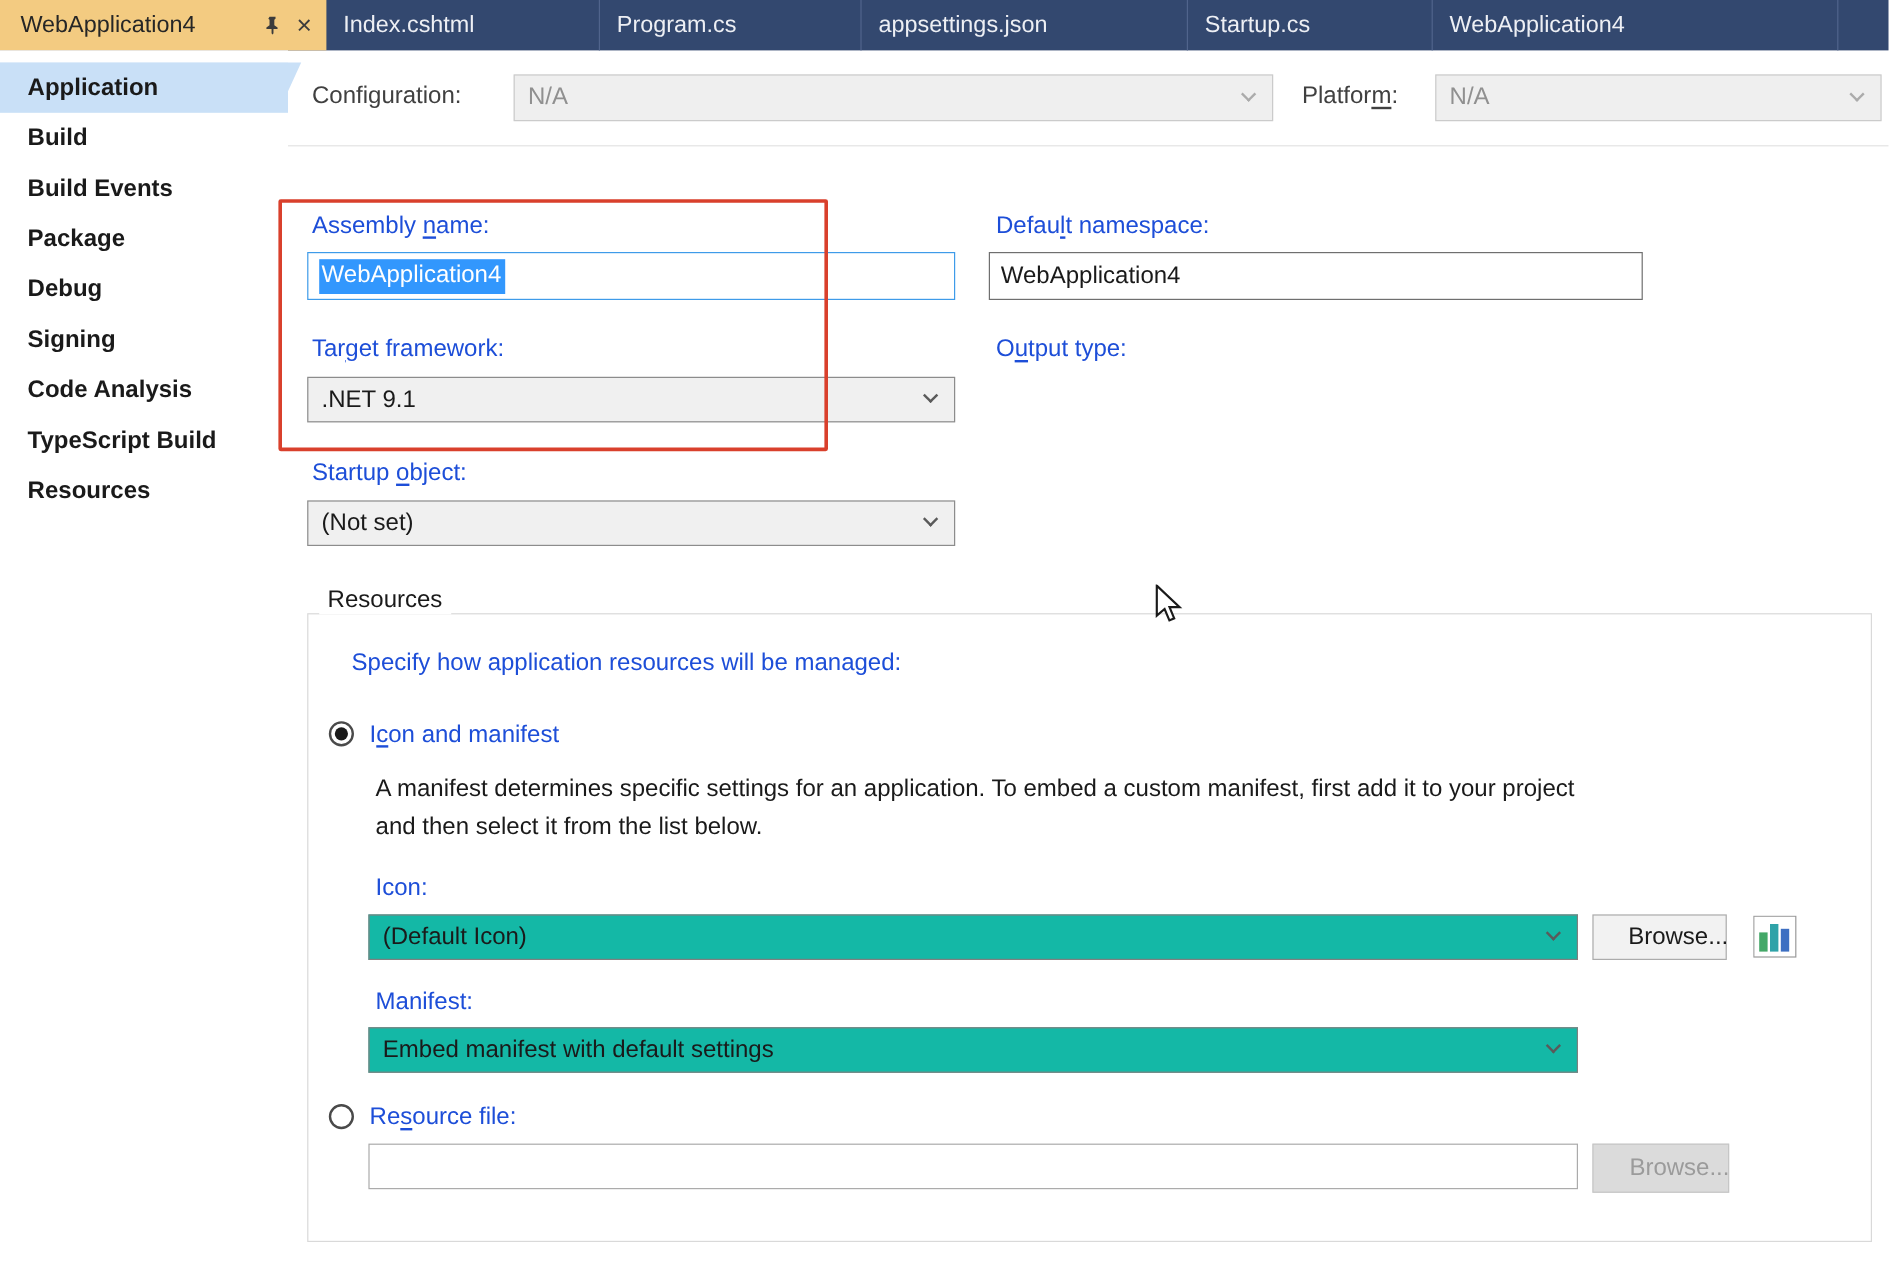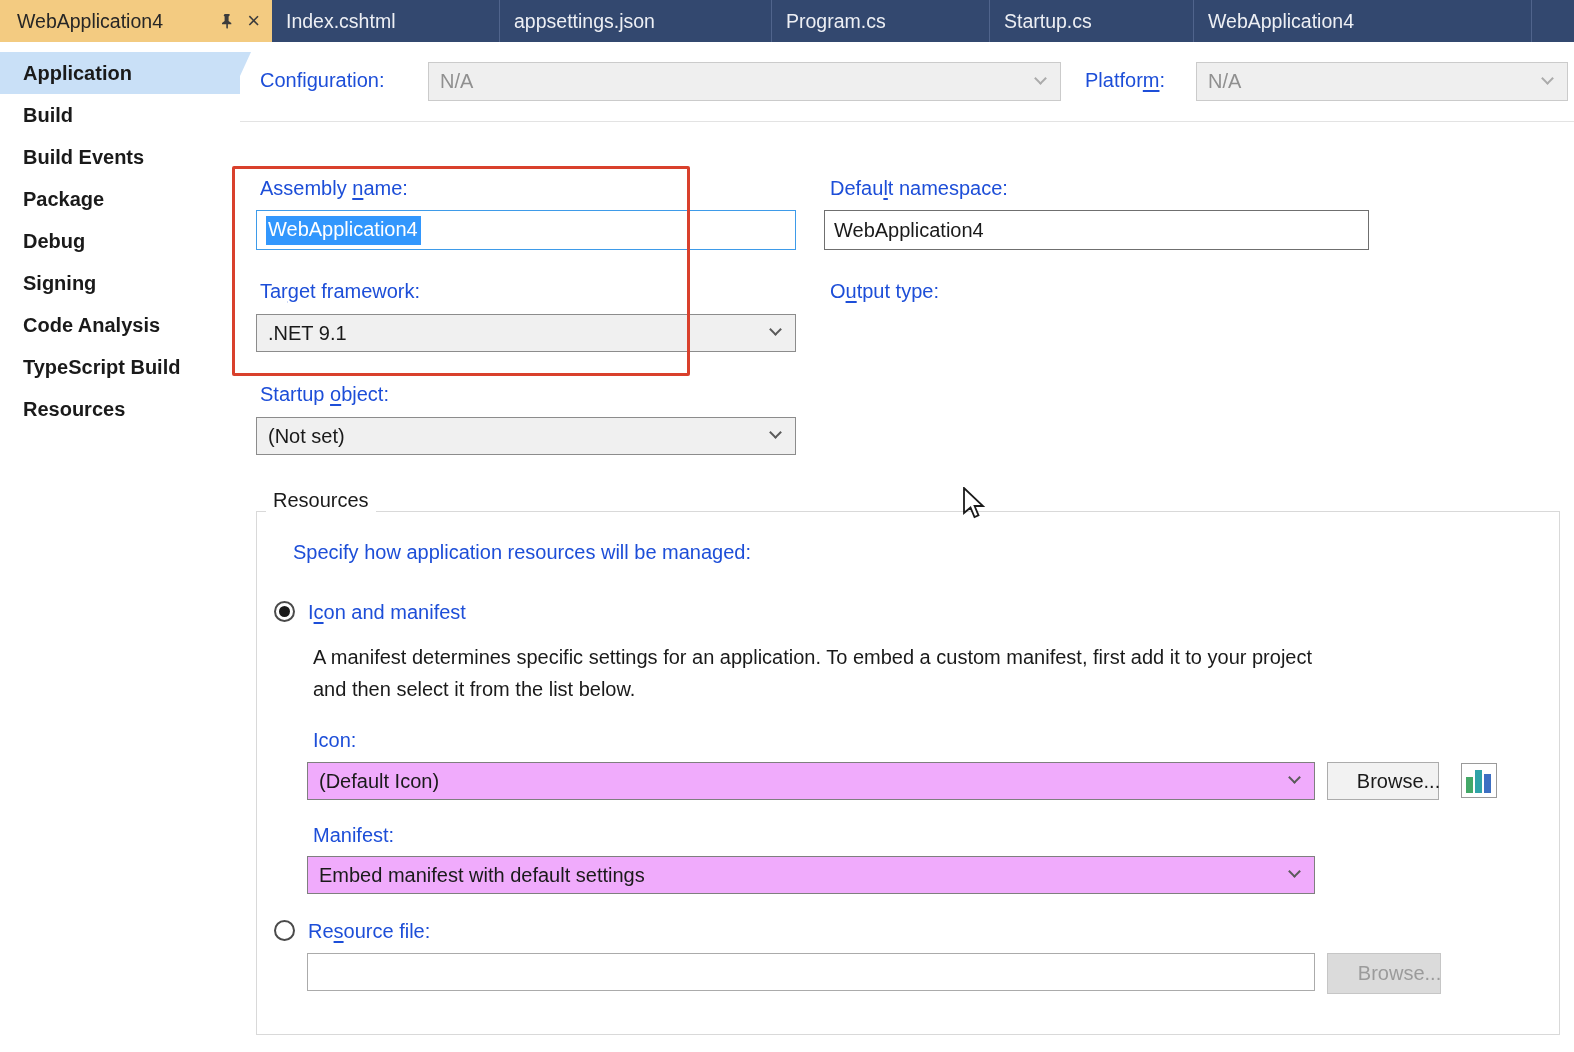--- a/index.html
+++ b/index.html
@@ -18,27 +18,27 @@
 
   
   .sidebar { position:absolute; left:0; top:42px; width:240px; height:1010px; background:#ffffff; padding-top:10px; }
   .side-item { position:relative; height:42px; line-height:42px; padding-left:23px; font-size:20px; color:#1A1A1A; cursor:default; white-space:nowrap;font-weight:bold; }
   .side-item.selected { background:#C9E0F7; }
   .side-item.selected::after { content:""; position:absolute; right:-11px; top:0; width:0; height:0;
                                border-left:11px solid #C9E0F7; border-bottom:24px solid transparent; }
 
   
   .lbl { position:absolute; font-size:20px; color:#1d4ed8; white-space:nowrap; }
-  .lbl.dim { color:#1d4ed8; }
+  .lbl.dim { color:#404040; }
   .mn { text-decoration:underline; text-underline-offset:3px; }
 
   
   .combo { position:absolute; background:#F0F0F0; border:1px solid #8C8C8C; font-size:20px; color:#1A1A1A;
            display:flex; align-items:center; padding:0 40px 0 11px; cursor:default; white-space:nowrap; overflow:hidden; }
-  .combo.white { background:#f0abfc; border-color:#7F7F7F; }
+  .combo.white { background:#14b8a6; border-color:#7F7F7F; }
   .combo.disabled { background:#EFEFEF; border-color:#CBCBCB; color:#909090; }
   .chev { position:absolute; right:15px; top:50%; width:9px; height:9px; margin-top:-8px;
           border-right:2px solid #5A5A5A; border-bottom:2px solid #5A5A5A; transform:rotate(45deg); }
   .combo.disabled .chev { border-color:#ABABAB; }
 
   
   .textbox { position:absolute; background:#fff; border:1px solid #6F6F6F; font-size:20px; color:#1A1A1A;
              padding:0 9px; display:flex; align-items:center; font-family:inherit; }
   .textbox.focused { border:1px solid #3E9BE9; }
   input.textbox { outline:none; }
@@ -73,22 +73,22 @@
   <div class="tabbar">
     <div class="tab active" style="width:272px">
       <span class="tab-label">WebApplication4</span>
       <span class="spacer"></span>
       <svg class="pin-svg" width="16" height="16" viewBox="0 0 16 16">
         <path d="M5.6 1 h5 v1.6 l-1 .8 V8 l2.7 1.9 V11.2 H8.9 v3.6 l-.8 1.1 -.8-1.1 v-3.6 H3 V9.9 L5.6 8 V3.4 l-1-.8 Z" fill="#3C3C3C"></path>
       </svg>
       <span class="close">×</span>
     </div>
     <div class="tab" style="width:228px">Index.cshtml</div>
+    <div class="tab" style="width:218px">Program.cs</div>
     <div class="tab" style="width:272px">appsettings.json</div>
-    <div class="tab" style="width:218px">Program.cs</div>
     <div class="tab" style="width:204px">Startup.cs</div>
     <div class="tab" style="width:338px">WebApplication4</div>
   </div>
 
   <nav class="sidebar">
     <div class="side-item selected">Application</div>
     <div class="side-item">Build</div>
     <div class="side-item">Build Events</div>
     <div class="side-item">Package</div>
     <div class="side-item">Debug</div>

